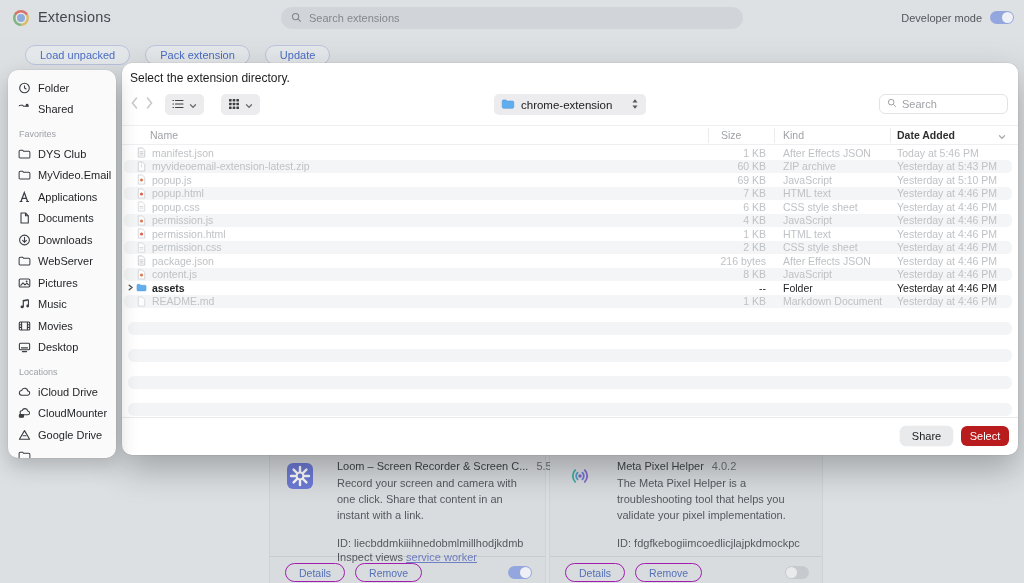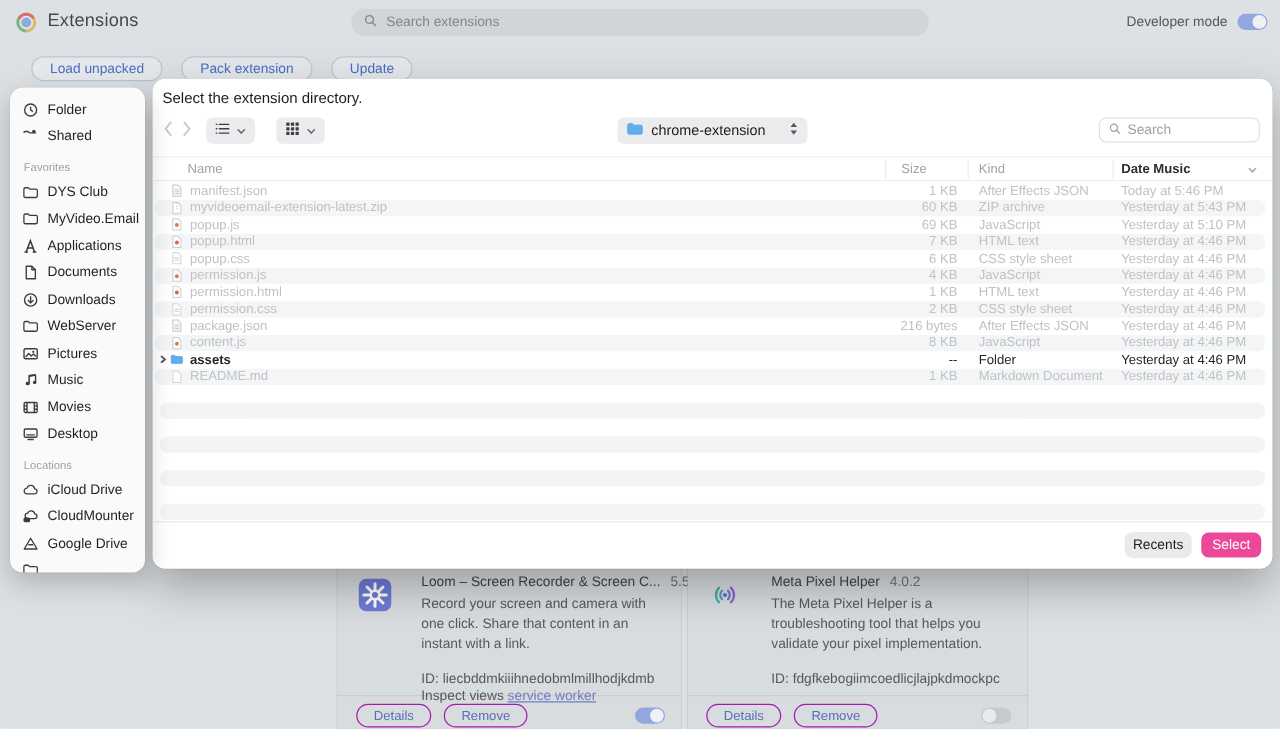--- a/index.html
+++ b/index.html
@@ -99,21 +99,21 @@
   .frow .fsize { text-align:right; padding-right:2px; }
   .frow .fkind { padding-left:15px; } .frow .fdate { padding-left:4px; }
 
   .stripes { position:absolute; left:6px; top:259px; width:884px; }
   .stripe { height:13px; border-radius:6px; background:#f3f4f5; margin-bottom:14px; }
 
   .dlg-footline { position:absolute; left:0; top:354px; width:896px; border-top:1px solid #e9e9eb; }
   .dlg-footer { position:absolute; right:9px; top:363px; display:flex; gap:8px; }
   .btn-cancel { width:53px; height:20px; border-radius:6px; background:#e9eaec; color:#1c1c1e; font-size:11px;
     display:flex; align-items:center; justify-content:center; box-shadow:0 0 0 .5px rgba(0,0,0,.06); }
-  .btn-select { width:48px; height:20px; border-radius:6px; background:#ec4899; color:#fff; font-size:11px;
+  .btn-select { width:48px; height:20px; border-radius:6px; background:#b91c1c; color:#fff; font-size:11px;
     display:flex; align-items:center; justify-content:center; }
 </style>
 </head>
 <body>
 
 <div id="stage">
 
   <div class="chrome-header">
     <div class="chrome-logo"></div>
     <div class="page-title">Extensions</div>
@@ -413,21 +413,21 @@
             </svg></span>
         <span>Search</span>
       </div>
     </div>
 
     <div class="hline" style="top:62px"></div>
     <div class="list-header">
       <span class="h h-name">Name</span>
       <span class="h h-size">Size</span>
       <span class="h h-kind">Kind</span>
-      <span class="h h-date">Date Music</span>
+      <span class="h h-date">Date Added</span>
       <span class="h-sortchev"><svg viewBox="0 0 8 8" fill="none" stroke="currentColor" stroke-width="1.3" stroke-linecap="round">
             <polyline points="1.5,2.8 4,5.4 6.5,2.8"></polyline>
           </svg></span>
       <span class="vsep" style="left:584px"></span>
       <span class="vsep" style="left:650px"></span>
       <span class="vsep" style="left:766px"></span>
     </div>
     <div class="hline" style="top:81px"></div>
 
     <div class="file-list" id="fileList">
@@ -599,18 +599,18 @@
       </div>
     <div class="stripes" id="stripes">
         <div class="stripe"></div>
         <div class="stripe"></div>
         <div class="stripe"></div>
         <div class="stripe"></div>
       </div>
 
     <div class="dlg-footline"></div>
     <div class="dlg-footer">
-      <div class="btn-cancel">Recents</div>
+      <div class="btn-cancel">Share</div>
       <div class="btn-select">Select</div>
     </div>
   </div>
 
 </div>
 
 </body></html>

